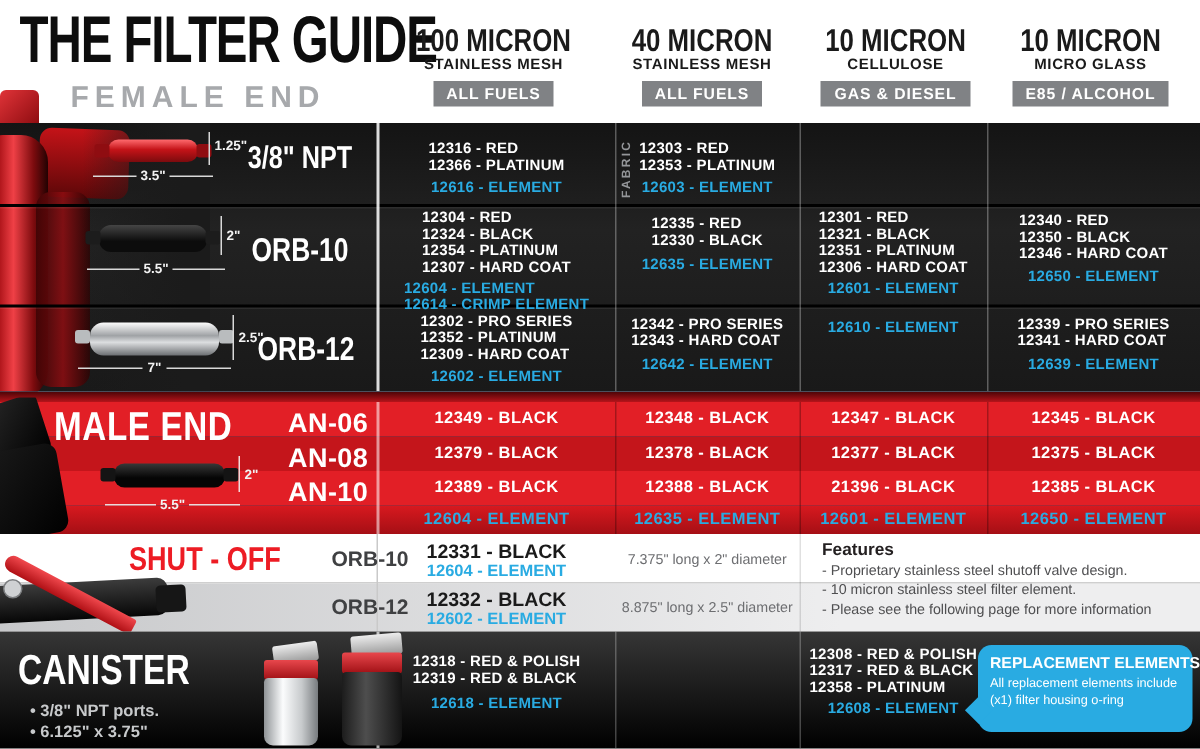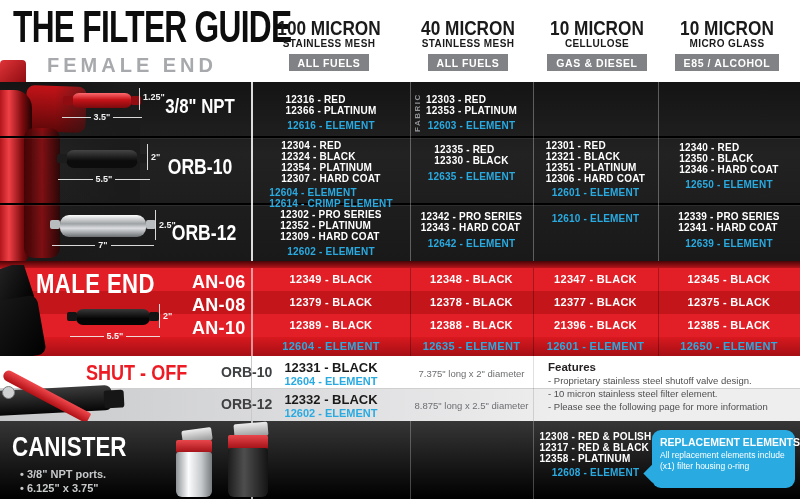--- a/index.html
+++ b/index.html
@@ -368,20 +368,29 @@
 
     <div class="abs" style="left:168px;top:2px;width:110px;height:76px;">
       <div class="abs" style="left:14px;top:6px;width:30px;height:13px;background:linear-gradient(#ececec,#999);transform:rotate(-8deg);border-radius:2px;"></div>
       <div class="abs" style="left:8px;top:17px;width:36px;height:13px;background:linear-gradient(#e8474c,#a01015);border-radius:2px;"></div>
       <div class="abs" style="left:8px;top:29px;width:36px;height:45px;background:linear-gradient(90deg,#8f9396,#fbfcfd 35%,#c7cacc 70%,#787c7f);border-radius:3px 3px 6px 6px;"></div>
       <div class="abs" style="left:66px;top:0;width:34px;height:14px;background:linear-gradient(#ececec,#999);transform:rotate(-5deg);border-radius:2px;"></div>
       <div class="abs" style="left:60px;top:12px;width:40px;height:14px;background:linear-gradient(#e8474c,#a01015);border-radius:2px;"></div>
       <div class="abs" style="left:60px;top:25px;width:40px;height:49px;background:linear-gradient(90deg,#1c1c1c,#4e4e4e 40%,#141414);border-radius:3px 3px 6px 6px;"></div>
     </div>
 
+    <div class="abs cell c1" style="top:15px;">
+      <div class="parts">
+          <div class="partline">12318 - RED &amp; POLISH</div>
+          <div class="partline">12319 - RED &amp; BLACK</div>
+        </div>
+      <div class="elems" style="margin-top:6px;">
+          <div class="elemline">12618 - ELEMENT</div>
+        </div>
+    </div>
     <div class="abs cell c3" style="top:10px;">
       <div class="parts">
           <div class="partline">12308 - RED &amp; POLISH</div>
           <div class="partline">12317 - RED &amp; BLACK</div>
           <div class="partline">12358 - PLATINUM</div>
         </div>
       <div class="elems" style="margin-top:3px;">
           <div class="elemline">12608 - ELEMENT</div>
         </div>
     </div>

